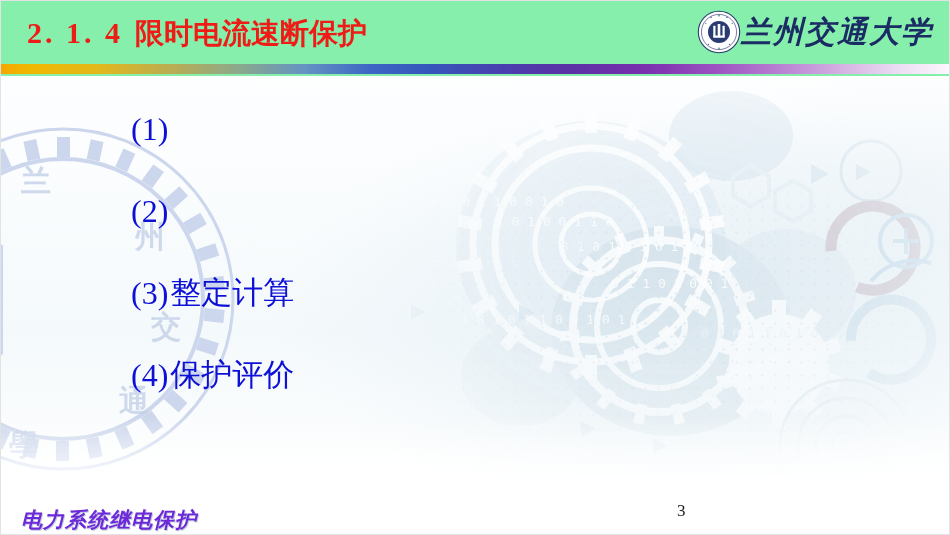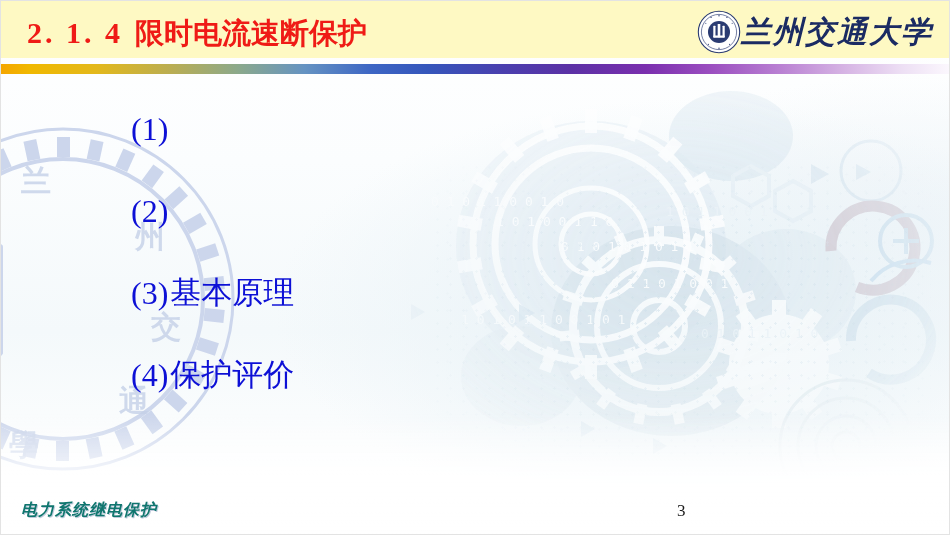--- a/index.html
+++ b/index.html
@@ -81,22 +81,22 @@
     height: 120px;
     background: linear-gradient(180deg, rgba(255,255,255,0) 0%, rgba(255,255,255,0.85) 55%, #ffffff 100%);
     pointer-events: none;
   }
 
   
   .header {
     position: absolute;
     left: 0; top: 0;
     width: 100%;
-    height: 57px;
-    background: #fef9c3;
+    height: 75px;
+    background: #86efac;
   }
   .slide-title {
     position: absolute;
     left: 26px;
     top: 13px;
     color: #ef1b16;
     font-family: "Liberation Serif", "DejaVu Serif", serif;
     font-weight: bold;
     font-size: 30px;
     letter-spacing: 1px;
@@ -180,26 +180,26 @@
   .list-item .marker {
     font-family: "Liberation Serif", "DejaVu Serif", serif;
     font-size: 32px;
     margin-right: 2px;
   }
 
   
   .footer-title {
     position: absolute;
     left: 20px;
-    bottom: 13px;
-    color: #0f766e;
+    bottom: 0;
+    color: #6d28d9;
     font-family: "DejaVu Serif", "Liberation Serif", serif;
     font-weight: bold;
     font-style: italic;
-    font-size: 16px;
+    font-size: 21px;
     letter-spacing: 1px;
     text-shadow: 1px 1px 0 rgba(30,70,130,0.28);
     white-space: nowrap;
   }
   .page-number {
     position: absolute;
     left: 676px;
     bottom: 13px;
     color: #1c1c1c;
     font-family: "Liberation Serif", "DejaVu Serif", serif;
@@ -451,21 +451,21 @@
 
   <div class="content-list">
     <div class="list-item">
       <span class="marker">(1)</span>
     </div>
     <div class="list-item">
       <span class="marker">(2)</span>
     </div>
     <div class="list-item">
       <span class="marker">(3)</span>
-      <span>基本原理</span>
+      <span>整定计算</span>
     </div>
     <div class="list-item">
       <span class="marker">(4)</span>
       <span>保护评价</span>
     </div>
   </div>
 
   <div class="footer-title">电力系统继电保护</div>
   <div class="page-number">3</div>
 

